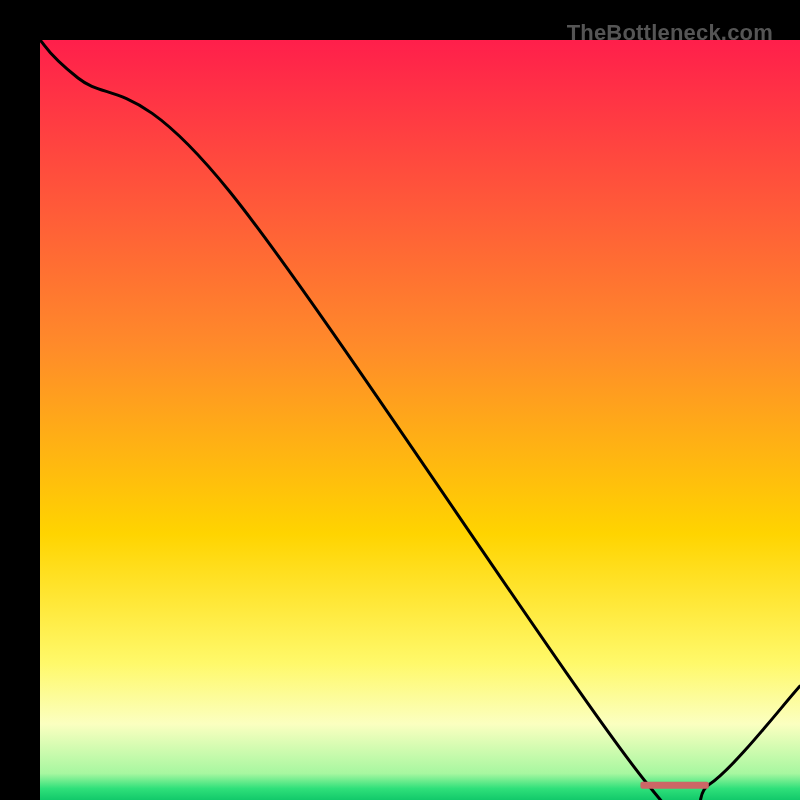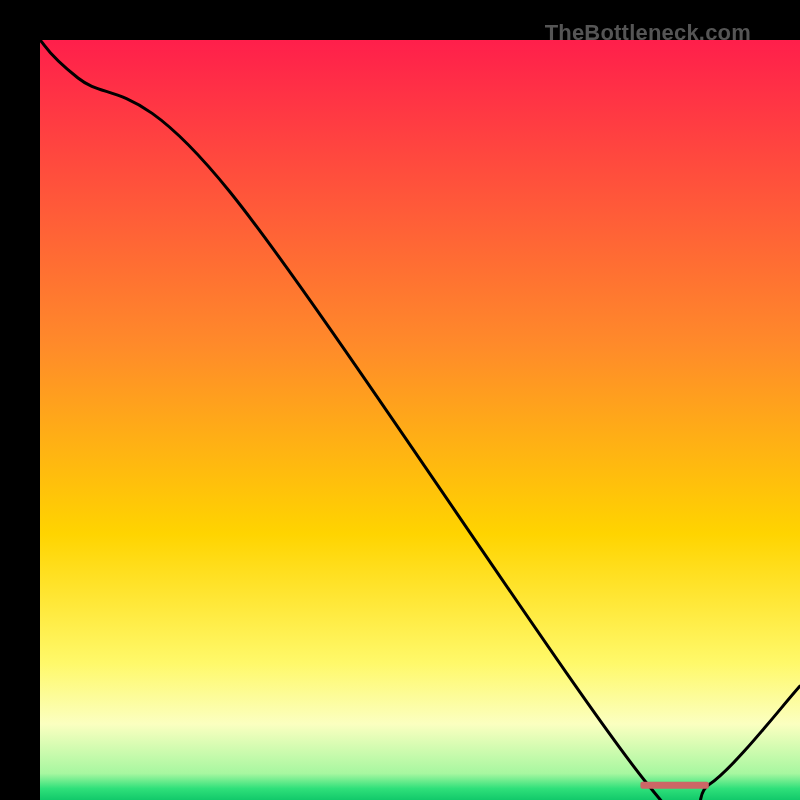--- a/index.html
+++ b/index.html
@@ -23,21 +23,21 @@
   .plot {
     position: absolute;
     left: 20px;
     top: 20px;
     width: 760px;
     height: 760px;
   }
   .watermark {
     position: absolute;
     top: 0px;
-    right: 29px;
+    right: 7px;
     color: #555555;
     font-size: 22px;
     font-weight: 600;
     letter-spacing: 0.2px;
     user-select: none;
     z-index: 5;
   }
 </style>
 </head>
 <body>

